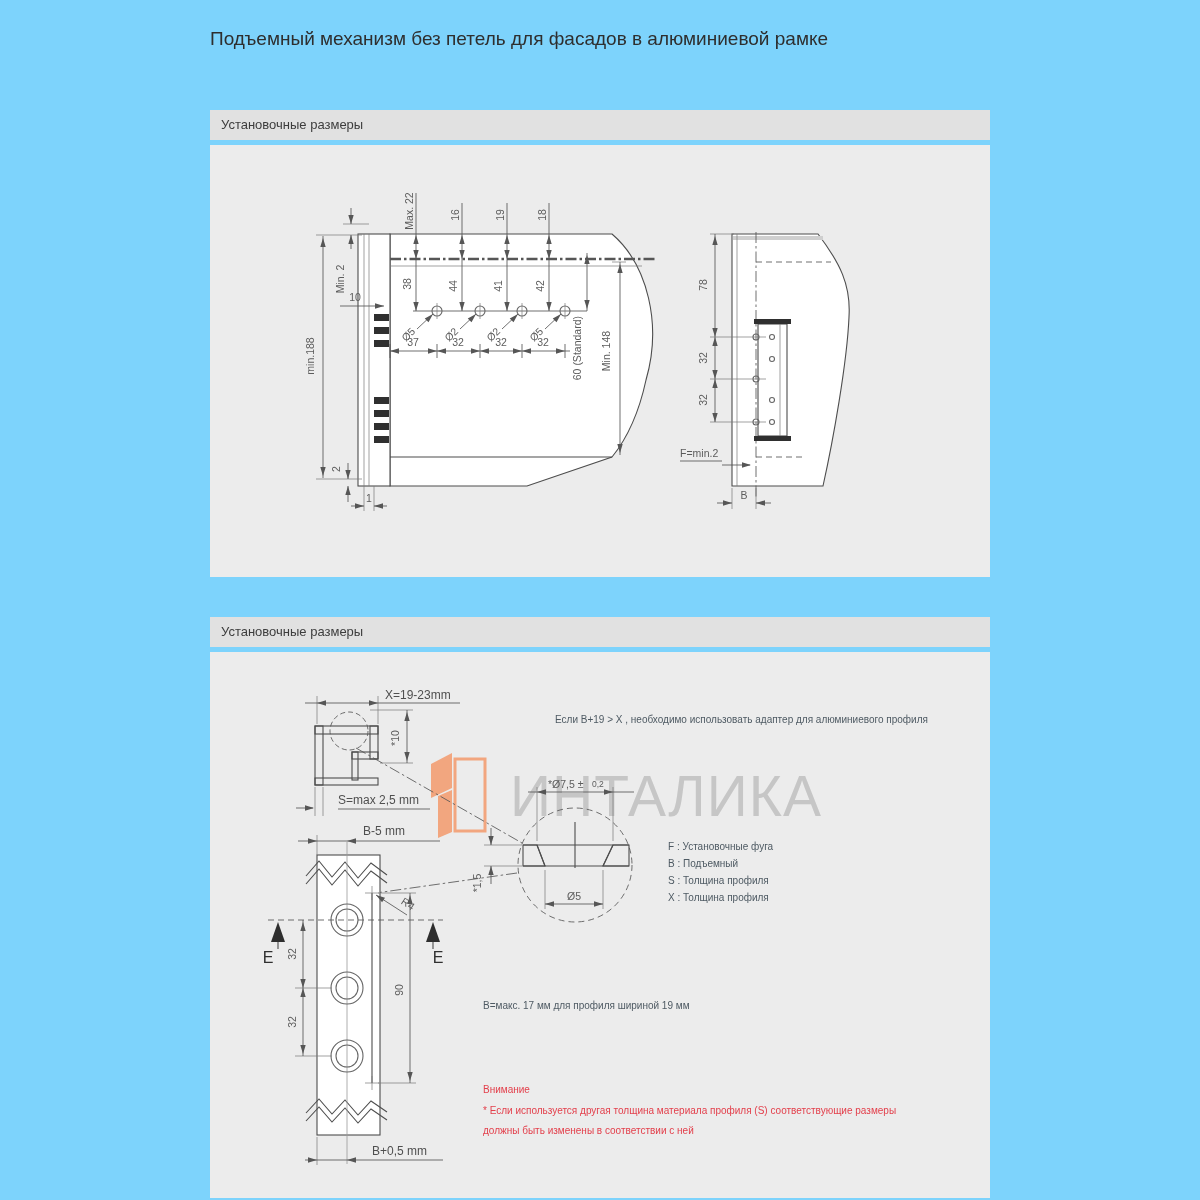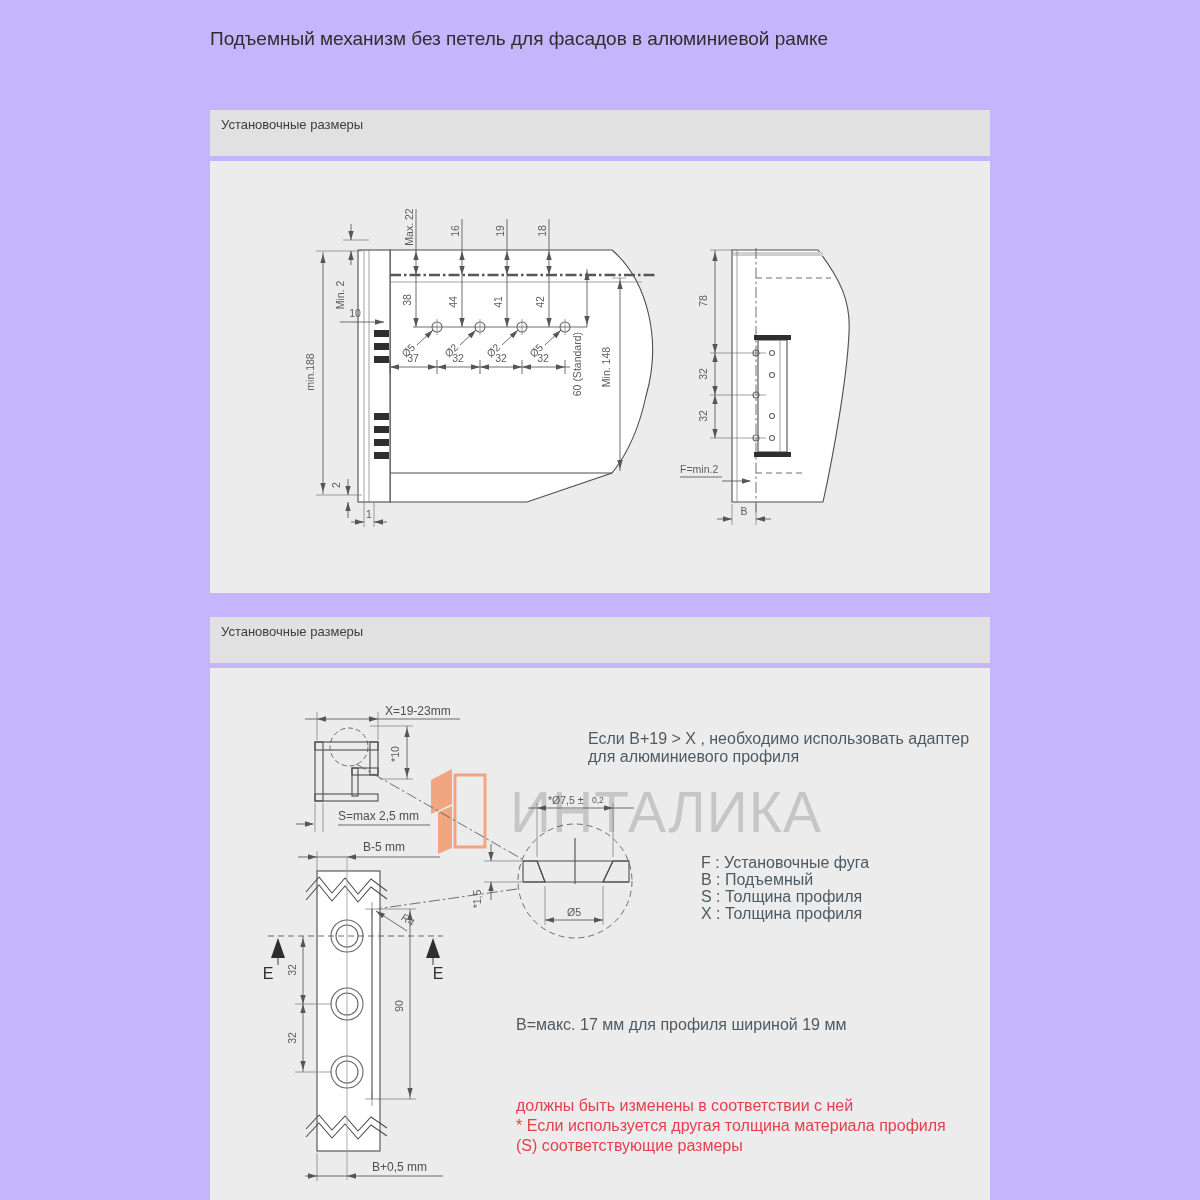--- a/index.html
+++ b/index.html
@@ -1,22 +1,22 @@
 <!DOCTYPE html>
 <html><head>
 <meta charset="utf-8">
 <style>
   html,body{margin:0;padding:0;background:#fff;}
-  .page{position:relative;width:1200px;height:1200px;background:#c4b5fd;font-family:"Liberation Sans",sans-serif;overflow:hidden;}
+  .page{position:relative;width:1200px;height:1200px;background:#7dd3fc;font-family:"Liberation Sans",sans-serif;overflow:hidden;}
   .title{position:absolute;left:210px;top:28px;font-size:19px;font-weight:500;color:#2e2e2e;}
   .section{position:absolute;left:210px;width:780px;}
-  .sec-header{height:46px;background:#e1e1e1;color:#3d3d3d;font-size:13px;line-height:30px;padding-left:11px;box-sizing:border-box;}
+  .sec-header{height:30px;background:#e1e1e1;color:#3d3d3d;font-size:13px;line-height:30px;padding-left:11px;box-sizing:border-box;}
   .sec-body{position:relative;background:#ececec;margin-top:5px;}
   .sec-body svg.draw{position:absolute;left:0;top:0;z-index:2;}
-  .overlay-text{position:absolute;z-index:3;font-size:16px;color:#4e5a63;margin-left:33px;}
+  .overlay-text{position:absolute;z-index:3;font-size:10px;color:#4e5a63;}
   .legend div{line-height:17px;}
   .warning{color:#e3404c;line-height:20px;}
   .warning .wtitle{margin-bottom:1px;}
   .watermark{position:absolute;left:218px;top:98px;z-index:1;display:flex;align-items:center;}
   .wm-text{font-size:57px;font-weight:normal;color:#c5c5c5;letter-spacing:1px;margin-left:20px;opacity:.95;text-align:right;}
   
   .ln{stroke:#4d4d4d;stroke-width:1.1;fill:none;}
   .thin{stroke:#7a7a7a;stroke-width:.7;fill:none;}
   .dim{stroke:#565656;stroke-width:.85;fill:none;}
   .dd{stroke-dasharray:6 4;}
@@ -379,18 +379,19 @@
 
       <div class="overlay-text" style="left:345px;top:62px;">Если B+19 &gt; X , необходимо использовать адаптер для алюминиевого профиля</div>
       <div class="overlay-text legend" style="left:458px;top:186px;">
         <div>F : Установочные фуга</div>
         <div>B : Подъемный</div>
         <div>S : Толщина профиля</div>
         <div>X : Толщина профиля</div>
       </div>
       <div class="overlay-text" style="left:273px;top:348px;">B=макс. 17 мм для профиля шириной 19 мм</div>
       <div class="overlay-text warning" style="left:273px;top:428px;width:430px;">
+        <div class="wtitle">Внимание</div>
+        <div>* Если используется другая толщина материала профиля (S) соответствующие размеры</div>
         <div>должны быть изменены в соответствии с ней</div>
-        <div>* Если используется другая толщина материала профиля (S) соответствующие размеры</div>
       </div>
     </div>
   </div>
 </div>
 
 </body></html>

